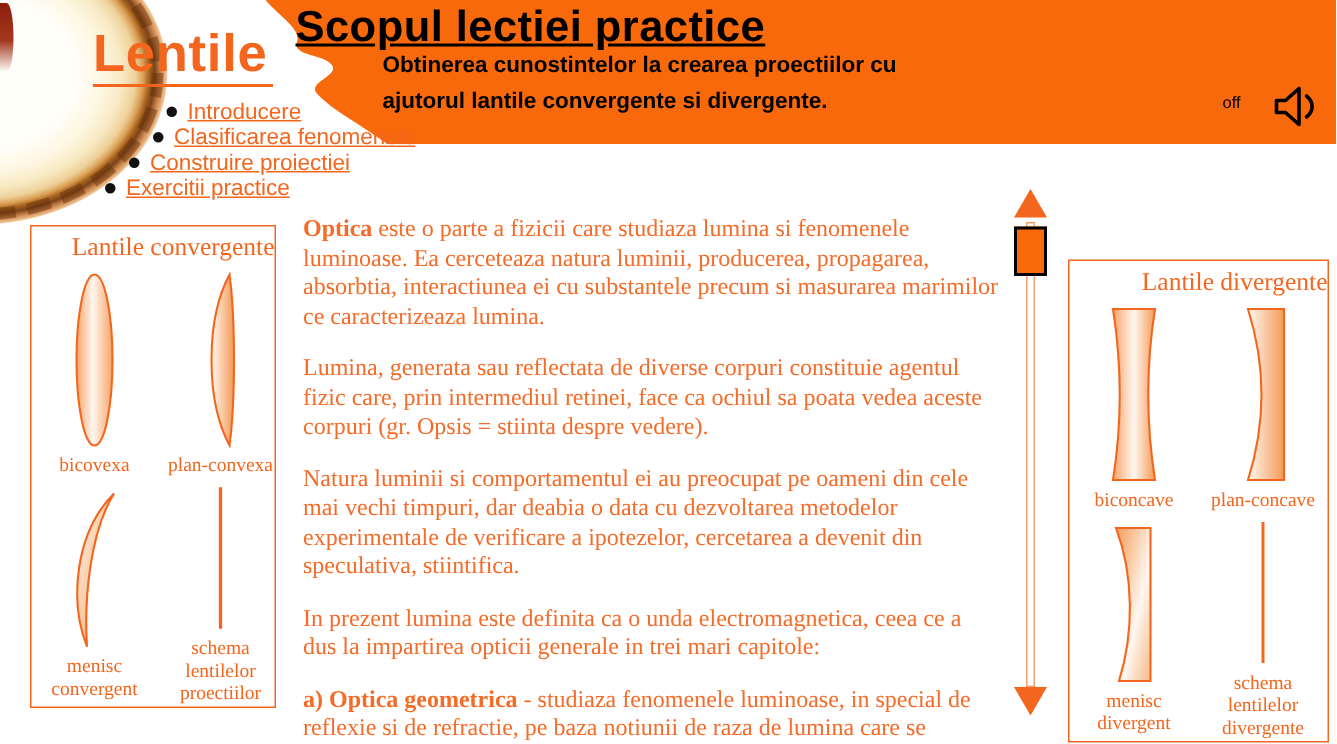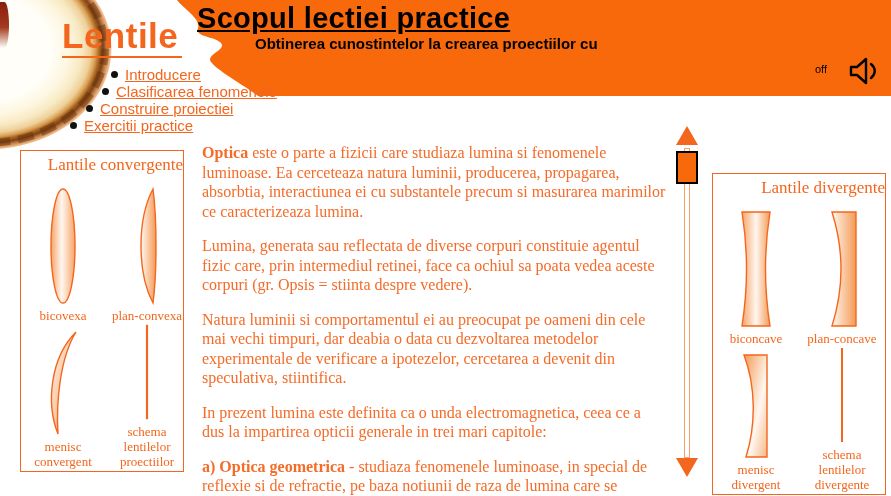--- a/index.html
+++ b/index.html
@@ -36,21 +36,21 @@
   #nav-0{left:111px;top:66px;text-align:center;} #nav-1{left:102px;top:83px;}
   #nav-2{left:86px;top:100px;} #nav-3{left:70px;top:117px;}
 
   
   .panel{position:absolute;top:150px;background:#fff;border:1px solid #F4661D;z-index:4;}
   #panel-left{left:20px;width:162px;height:320px;}
   #panel-right{left:712px;width:172px;height:320px;margin-top:23px;}
   .panel-title{text-align:right;font-family:"Liberation Serif",serif;font-size:17px;
                color:#F4661D;margin-top:4px;}
   .panel-grid{display:grid;grid-template-columns:1fr 1fr;}
-  .cell{display:flex;flex-direction:column;align-items:center;justify-content:flex-end;}
+  .cell{display:flex;flex-direction:column;align-items:center;justify-content:center;}
   .cell.r1{height:148px;} .cell.r2{height:146px;}
   .lens-label{font-family:"Liberation Serif",serif;font-size:13px;line-height:15px;
               color:#F4661D;text-align:center;width:84px;margin-top:3px;}
 
   
   .article{position:absolute;left:202px;top:143px;width:464px;z-index:1;
            font-family:"Liberation Serif",serif;font-size:16px;line-height:19.5px;color:#F56B28;}
   .article p{margin:0 0 15px 0;}
   .article b{font-weight:bold;text-align:center;}
 
@@ -81,20 +81,21 @@
     <path d="M 177,0 L 891,0 L 891,96 L 258,96
              C 244,85 219,72 211,62
              C 205,54 229,50 220,42
              C 213,36 195,37 198,28
              C 201,19 185,10 177,0 Z" fill="#F8690B"></path>
   </svg>
 
   <div class="hdr-title">Scopul lectiei practice</div>
   <div class="hdr-sub">
     <div>Obtinerea cunostintelor la crearea proectiilor cu</div>
+    <div>ajutorul lantile convergente si divergente.</div>
   </div>
 
   <div class="audio-off">off</div>
   <div class="audio-btn">
     <svg width="36" height="34" viewBox="0 0 36 34">
       <path d="M5,13 L11,13 L20,5 L20,29 L11,21 L5,21 Z" fill="none" stroke="#000" stroke-width="2.4" stroke-linejoin="round"></path>
       <path d="M25,10 C30,14 30,20 25,24" fill="none" stroke="#000" stroke-width="2.4" stroke-linecap="round"></path>
     </svg>
   </div>
 

